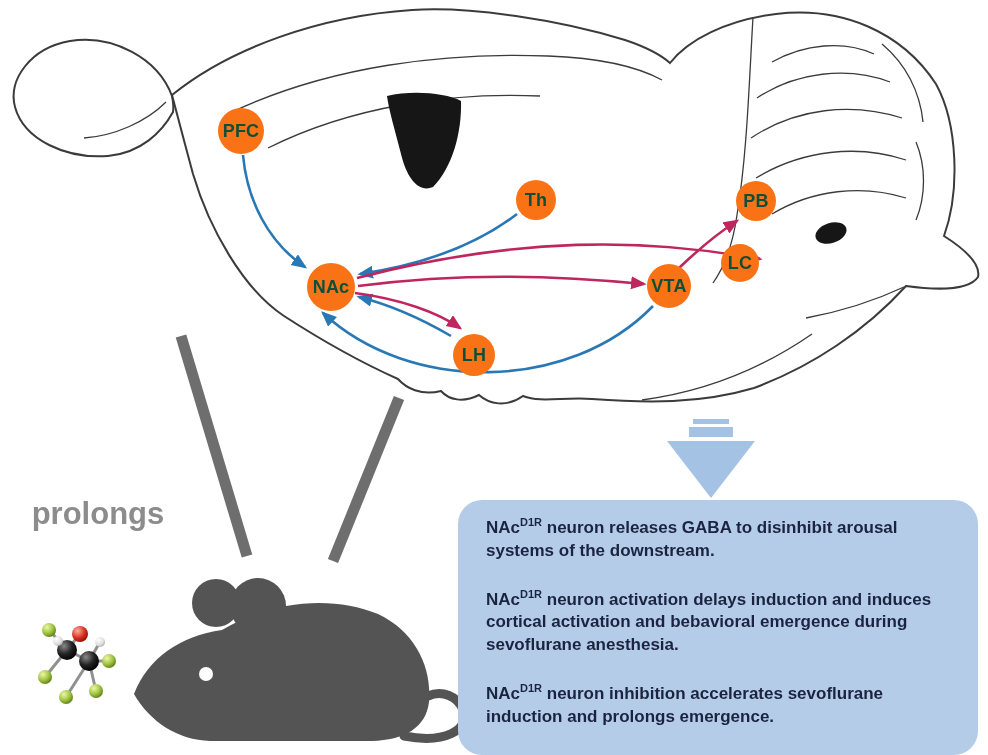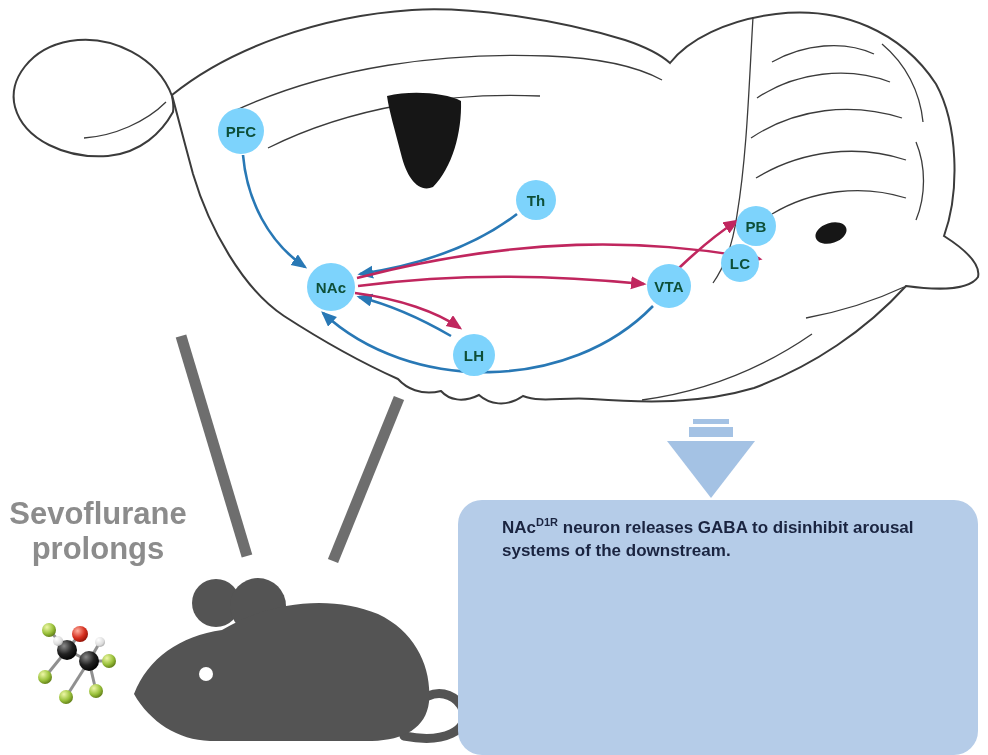--- a/index.html
+++ b/index.html
@@ -3,33 +3,33 @@
 <meta charset="utf-8">
 <style>
   html,body{margin:0;padding:0;background:#ffffff;}
   .canvas{
     position:relative;width:988px;height:755px;background:#ffffff;overflow:hidden;
     font-family:"Liberation Sans",sans-serif;
   }
   svg.scene{position:absolute;left:0;top:0;width:988px;height:755px;}
   .node{
     position:absolute;border-radius:50%;
-    background:#7dd3fc;color:#0e4f38;
+    background:#f97316;color:#0e4f38;
     display:flex;align-items:center;justify-content:center;
-    font-weight:bold;font-size:15px;letter-spacing:.2px;
+    font-weight:bold;font-size:18px;letter-spacing:.2px;
     transform:translate(-50%,-50%);
   }
   .exposure{
     position:absolute;left:0;top:497px;width:196px;text-align:center;
     font-weight:bold;font-size:31px;line-height:1.12;color:#8c8c8c;
   }
   .summary{
     position:absolute;left:458px;top:500px;width:520px;height:255px;
     background:#b5cce8;border-radius:24px;box-sizing:border-box;
-    padding:15px 24px 10px 44px;
+    padding:15px 24px 10px 28px;
   }
   .summary p{
     margin:0 0 24px 0;font-size:17px;font-weight:bold;color:#1a2440;line-height:1.35;
   }
   .summary sup{font-size:11px;}
 </style>
 </head>
 <body>
 
 <div class="canvas">
@@ -152,29 +152,30 @@
   </div>
   <div class="node" style="left:331px;top:287px;width:48px;height:48px;">
     <span>NAc</span>
   </div>
   <div class="node" style="left:474px;top:355px;width:42px;height:42px;">
     <span>LH</span>
   </div>
   <div class="node" style="left:669px;top:286px;width:44px;height:44px;text-align:center;">
     <span>VTA</span>
   </div>
-  <div class="node" style="left:756px;top:226px;width:40px;height:40px;">
+  <div class="node" style="left:756px;top:201px;width:40px;height:40px;">
     <span>PB</span>
   </div>
   <div class="node" style="left:740px;top:263px;width:38px;height:38px;">
     <span>LC</span>
   </div>
 
   <div class="exposure">
-    <div>Sevoflurane</div>
     <div>prolongs</div>
   </div>
 
   <div class="summary">
     <p><span>NAc</span><sup>D1R</sup><span> neuron  releases GABA to disinhibit arousal systems of the downstream.</span></p>
+    <p><span>NAc</span><sup>D1R</sup><span> neuron activation delays induction and induces cortical activation and bebavioral emergence during  sevoflurane anesthesia.</span></p>
+    <p><span>NAc</span><sup>D1R</sup><span> neuron inhibition accelerates sevoflurane induction and prolongs emergence.</span></p>
   </div>
 
 </div>
 
 </body></html>

